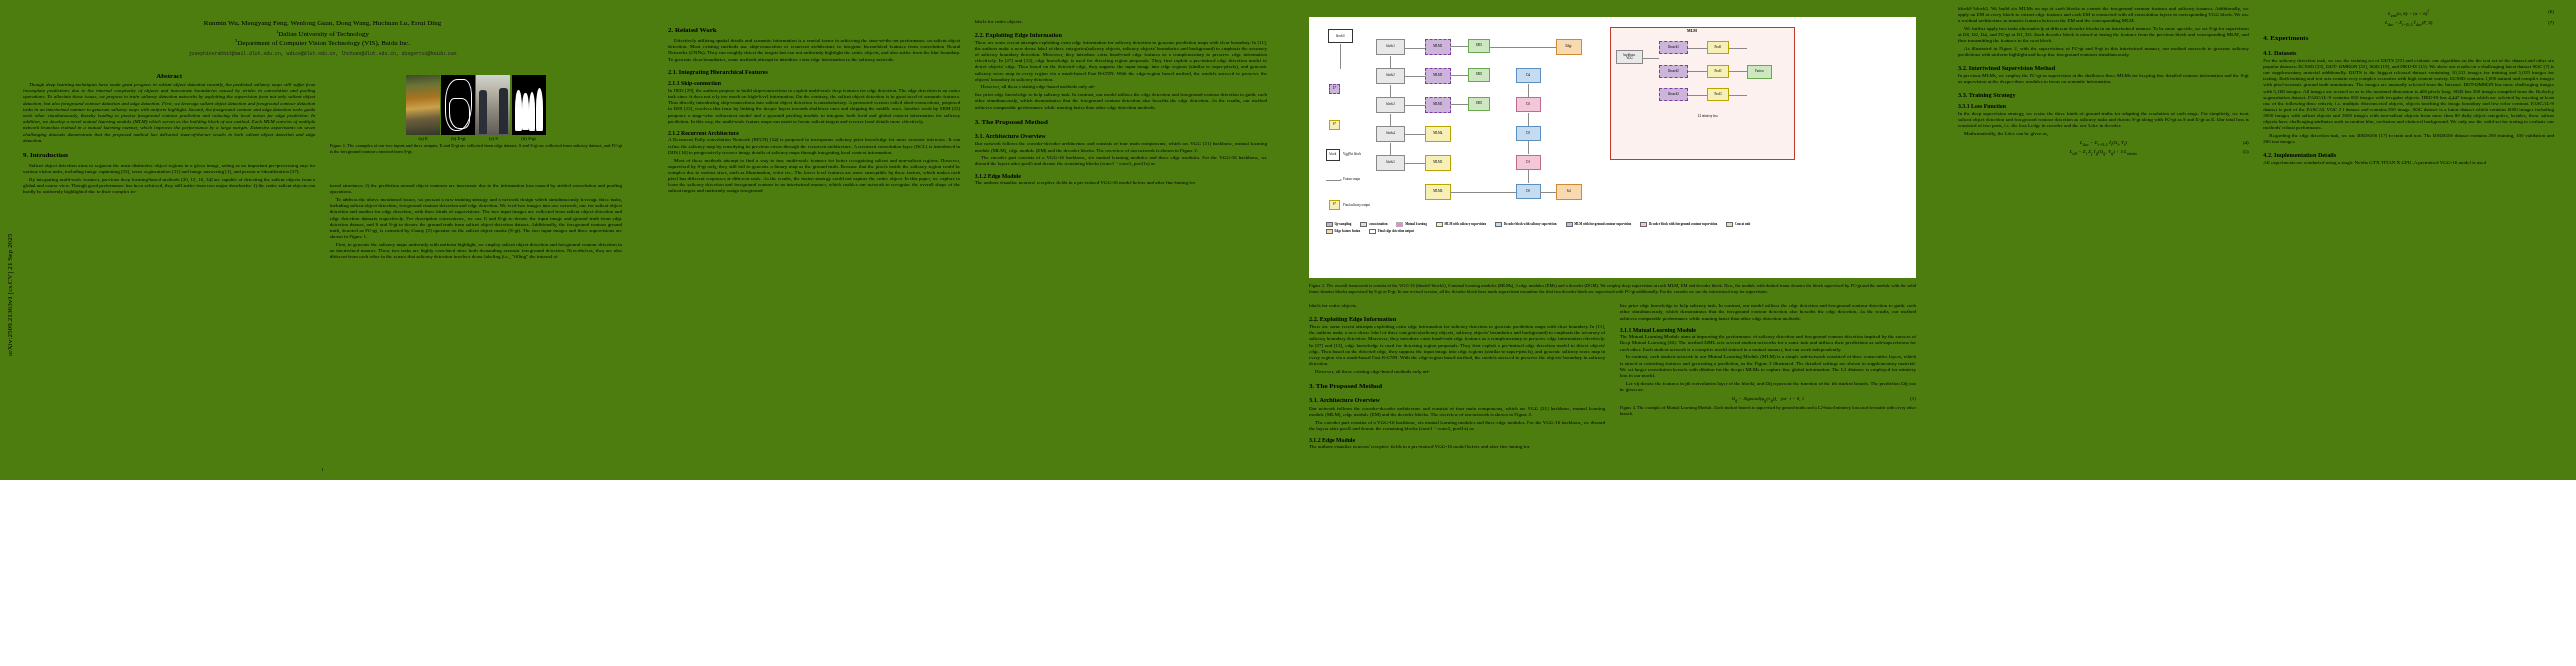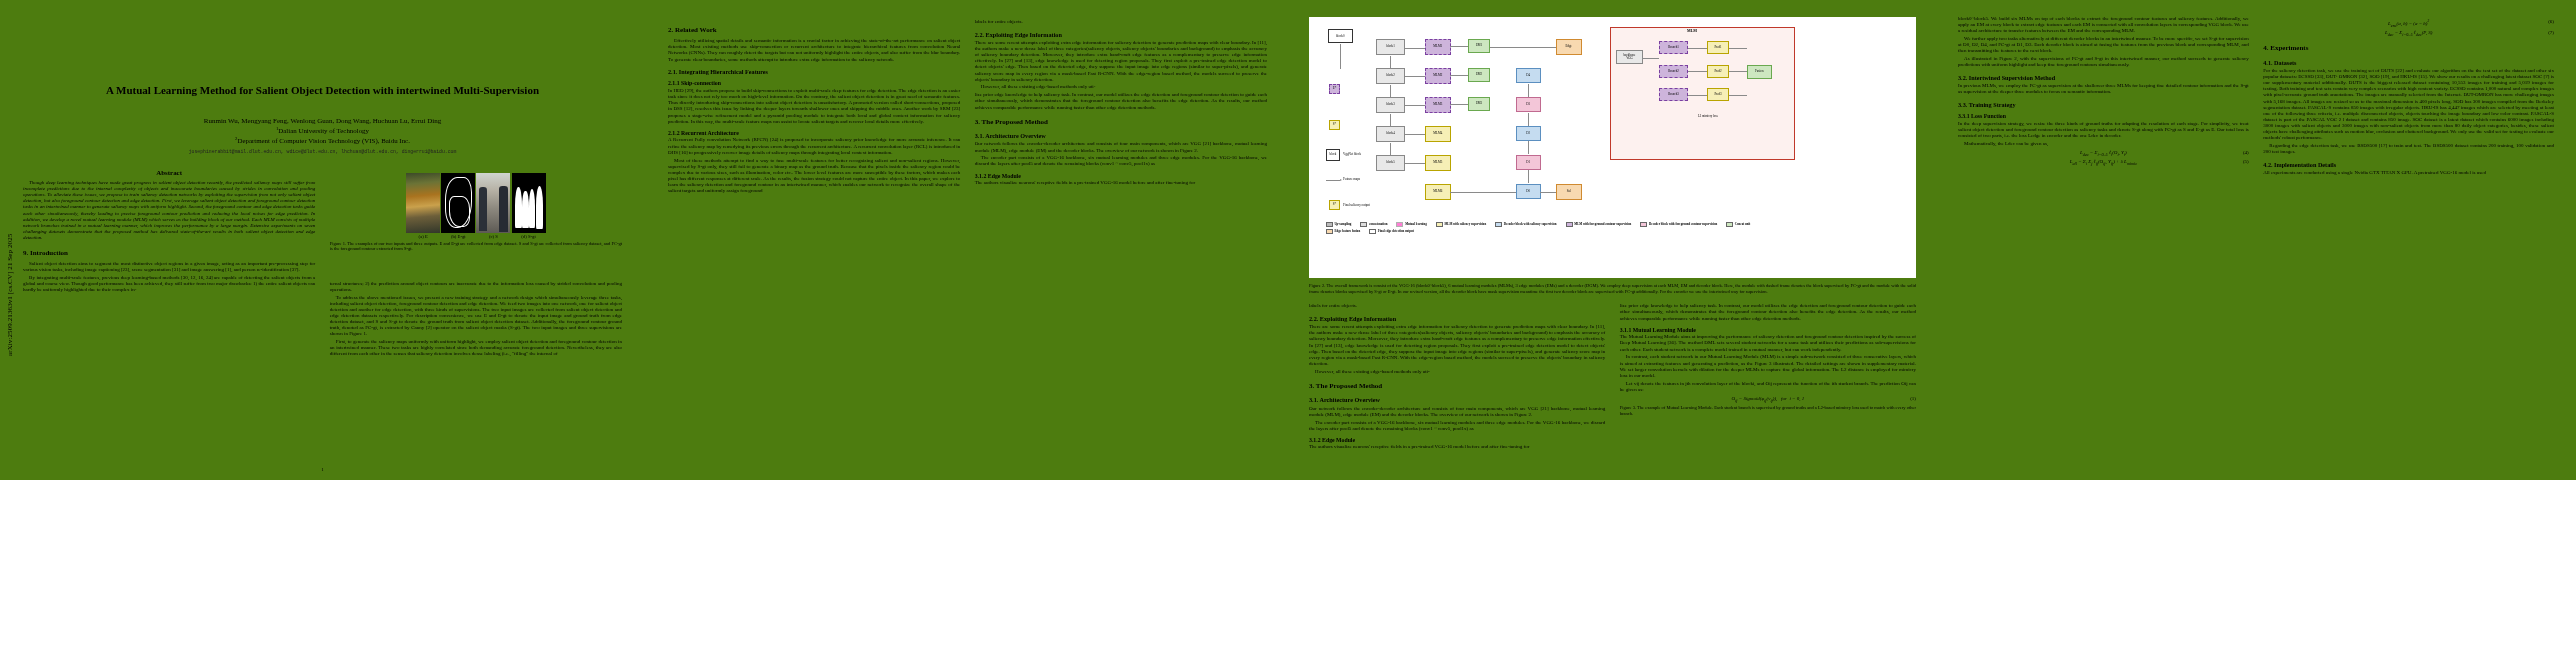--- a/index.html
+++ b/index.html
@@ -72,21 +72,20 @@
   .arw{position:absolute;width:0;height:0;border-left:2.2px solid #8a8a8a;border-top:1.4px solid transparent;border-bottom:1.4px solid transparent;}
 </style>
 </head>
 <body>
 
 <div class="strip">
 
   <div class="page p1">
     <div class="arxiv">arXiv:2509.21363v1  [cs.CV]  21 Sep 2025</div>
 
-    <div class="title">A Mutual Learning Method for Salient Object Detection with intertwined Multi-Supervision</div>
 
     <div class="authors">
       <div>Runmin Wu, Mengyang Feng, Wenlong Guan, Dong Wang, Huchuan Lu, Errui Ding</div>
       <div class="aff"><sup>1</sup><span>Dalian University of Technology</span></div>
       <div class="aff"><sup>2</sup><span>Department of Computer Vision Technology (VIS), Baidu Inc.</span></div>
       <div class="emails">josephinerabbit@mail.dlut.edu.cn, wdice@dlut.edu.cn, lhchuan@dlut.edu.cn, dingerrui@baidu.com</div>
     </div>
 
     <div class="colwrap" style="margin-top:14.5px;">
       <div class="col">
@@ -283,21 +282,21 @@
             O<sub>ij</sub> = Sigmoid(φ<sub>ij</sub>(v<sub>ij</sub>)),&nbsp;&nbsp; for&nbsp; i = 0, 1
             <span class="num">(1)</span>
           </div>
           <p class="cap">Figure 3. The example of Mutual Learning Module. Each student branch is supervised by ground truths and a L2-based mimicry loss used to match with every other branch.</p>
         </div>
       </div>
     </div>
   </div>
 
   <div class="page p4">
-    <div class="colwrap" style="padding-top:16px;">
+    <div class="colwrap" style="padding-top:6px;">
       <div class="col">
         <p class="ni">block0~block5. We build six MLMs on top of each blocks to extract the foreground contour features and saliency features. Additionally, we apply an EM at every block to extract edge features and each EM is connected with all convolution layers in corresponding VGG block. We use a residual architecture to transfer features between the EM and the corresponding MLM.</p>
         <p>We further apply two tasks alternatively at different decoder blocks in an intertwined manner. To be more specific, we set S-gt for supervision at D0, D2, D4, and FC-gt at D1, D3. Each decoder block is aimed at fusing the features from the previous block and corresponding MLM, and then transmitting the features to the next block.</p>
         <p>As illustrated in Figure 2, with the supervisions of FC-gt and S-gt in this intertwined manner, our method succeeds to generate saliency predictions with uniform highlight and keep fine foreground contours simultaneously.</p>
 
         <h3 class="sub">3.2. Intertwined Supervision Method</h3>
         <p class="ni">In previous MLMs, we employ the FC-gt as supervision at the shallower three MLMs for keeping fine detailed contour information and the S-gt as supervision at the deeper three modules to focus on semantic information.</p>
 
         <h3 class="sub">3.3. Training Strategy</h3>
         <h4 class="subsub">3.3.1   Loss Function</h4>

